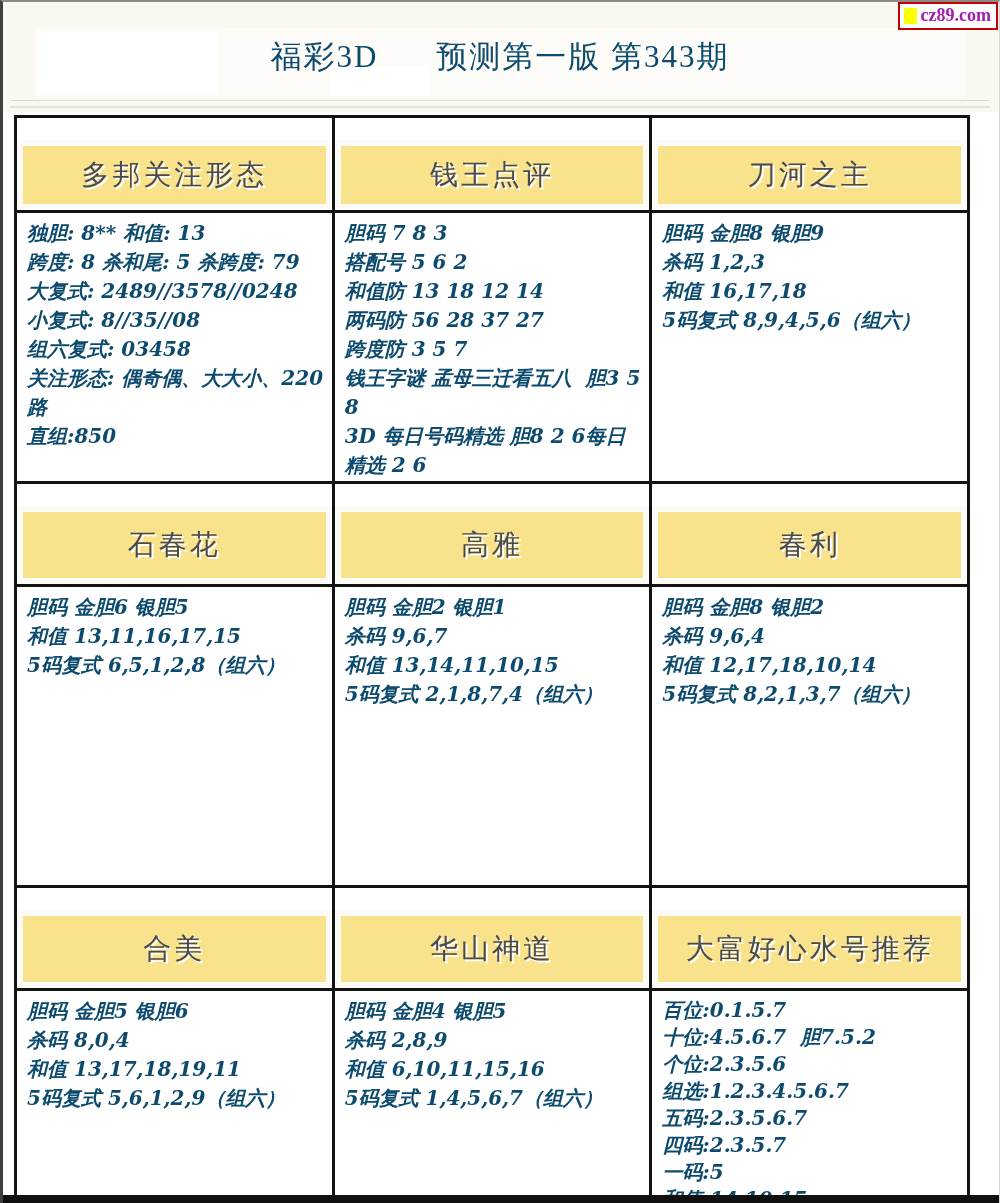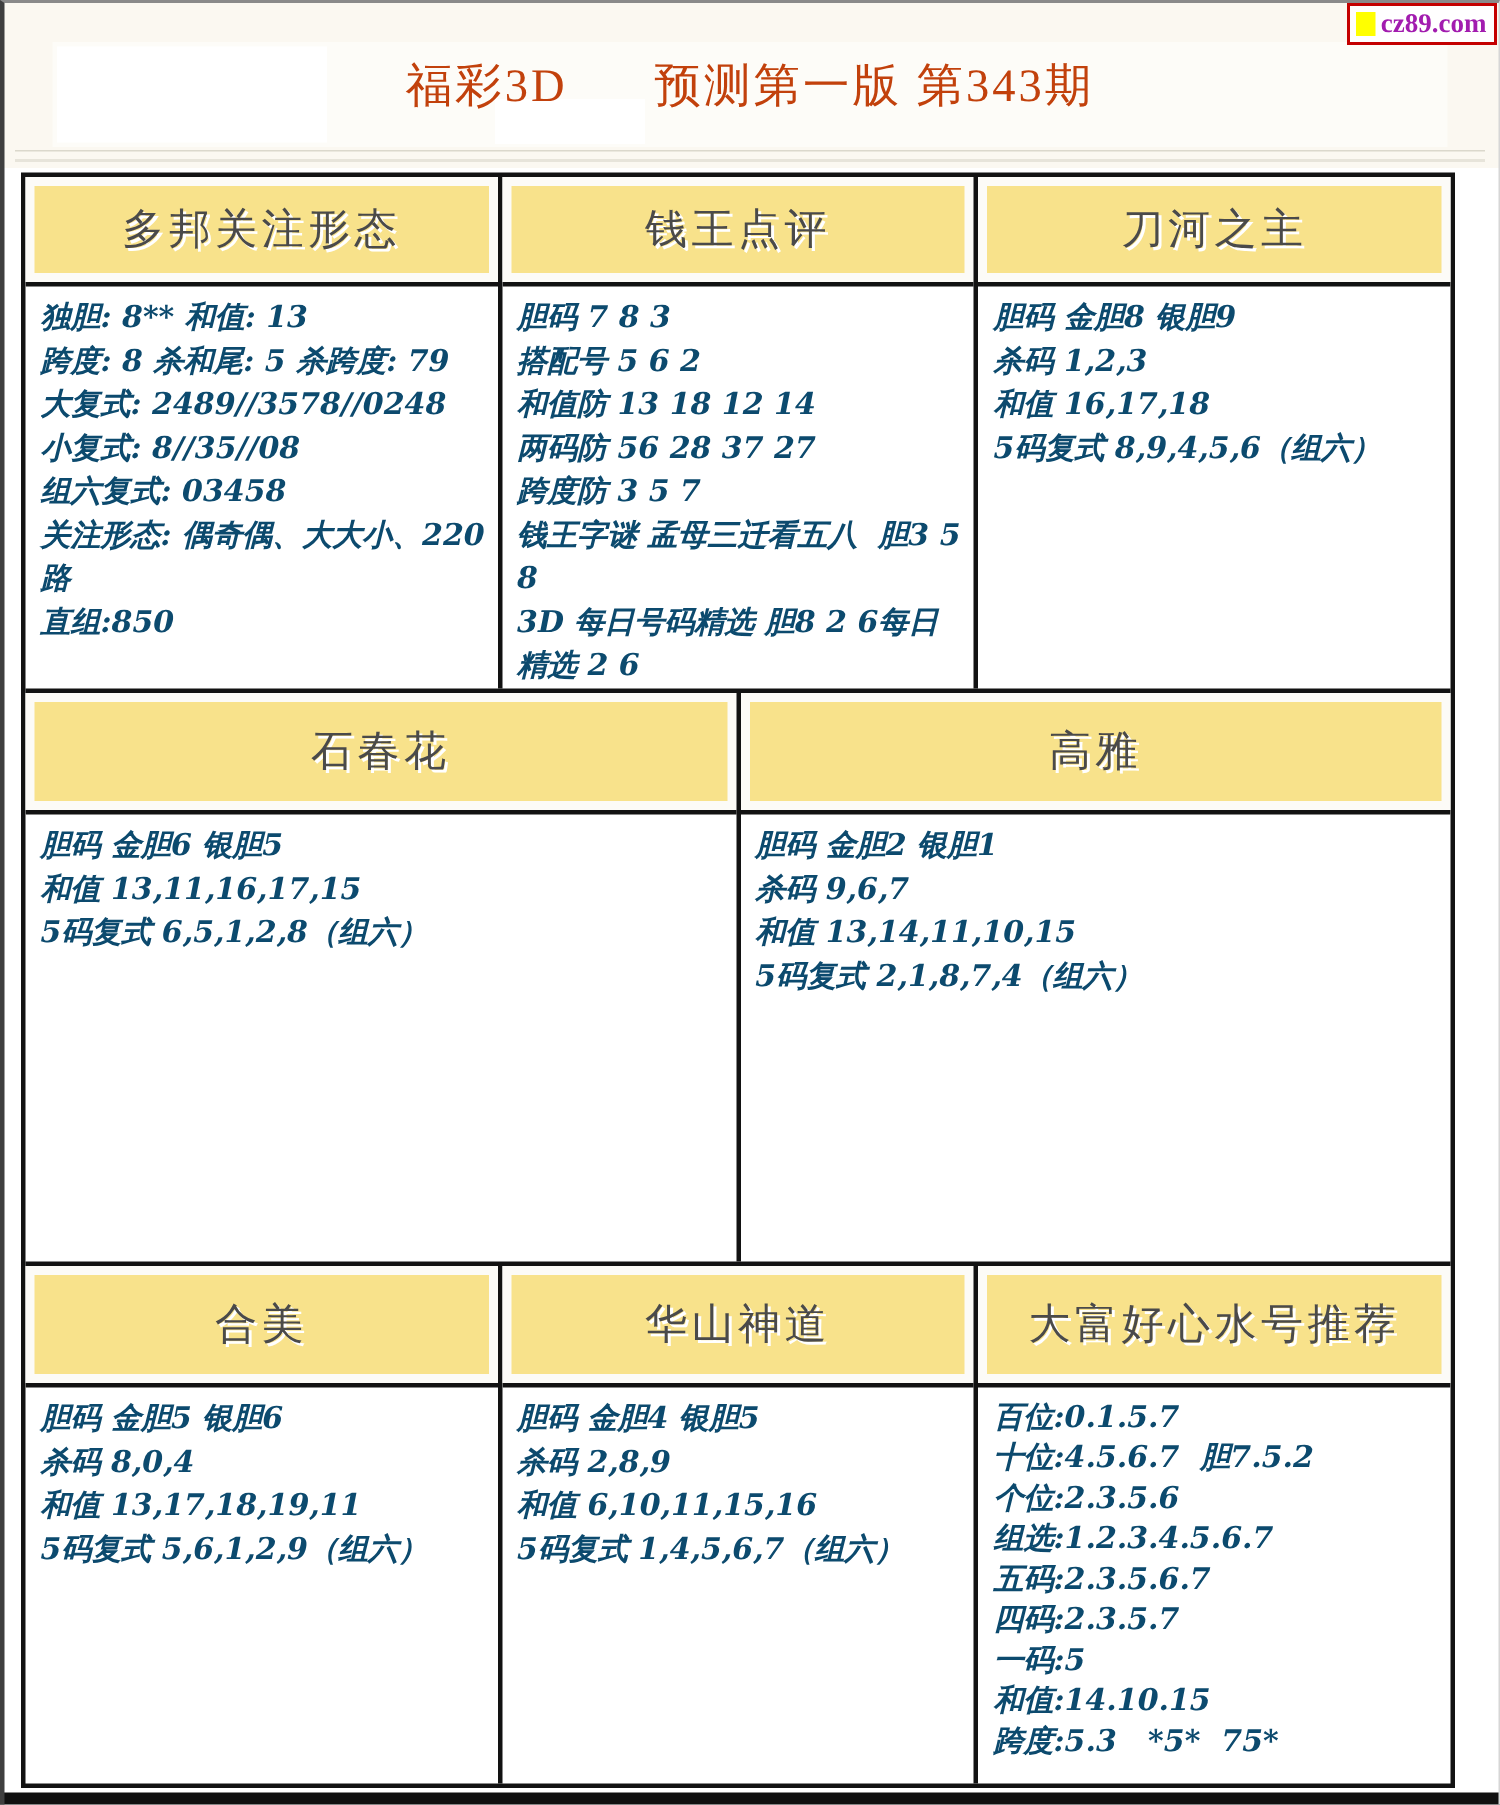--- a/index.html
+++ b/index.html
@@ -16,41 +16,41 @@
   .top-zone{position:absolute;left:0;top:0;width:100%;height:112px;background:#fbf8f1;}
   .sep-a{position:absolute;left:10px;right:10px;top:100px;height:1px;background:#dbd8cc;}
   .sep-b{position:absolute;left:10px;right:10px;top:106px;height:2px;background:#e7e4da;}
   .masthead{position:absolute;left:35px;top:28px;width:930px;height:70px;background:#fdfcf8;}
   .patch{position:absolute;background:#ffffff;}
   .patch-1{left:3px;top:3px;width:180px;height:64px;}
   .patch-2{left:295px;top:38px;width:100px;height:30px;}
   .page-title{
     position:absolute;left:0;top:8px;width:100%;text-align:center;
     font-family:"Liberation Serif","DejaVu Serif",serif;
-    font-size:31px;color:#c2410c;letter-spacing:2px;white-space:nowrap;
+    font-size:31px;color:#0c4a6e;letter-spacing:2px;white-space:nowrap;
   }
   .title-gap{display:inline-block;width:58px;}
 
   
   .logo{
     position:absolute;top:2px;right:2px;z-index:60;
     display:flex;align-items:center;gap:4px;
     background:#ffffff;border:2px solid #c40000;padding:1px 5px 2px 4px;
     font-family:"Liberation Serif","DejaVu Serif",serif;
     font-size:18px;font-weight:bold;color:#a21caf;text-decoration:none;
   }
   .logo-square{display:inline-block;width:13px;height:16px;background:#ffff00;}
 
   
   .board{position:absolute;left:14px;top:115px;width:950px;border:3px solid #121212;background:#ffffff;}
   .row{display:flex;}
   .row + .row{border-top:3px solid #121212;}
   .cell{flex:1 1 0;display:flex;flex-direction:column;min-width:0;}
   .cell + .cell{border-left:3px solid #121212;}
-  .head-wrap{background:#fcfbf7;padding:6px;border-bottom:3px solid #121212;}
+  .head-wrap{background:#fcfbf7;padding:6px;border-bottom:3px solid #121212;margin-top:22px;}
   .head{
     background:#f8e28b;display:flex;align-items:center;justify-content:center;
     font-family:"Liberation Serif","DejaVu Serif",serif;
     font-size:28px;color:#4a4a4a;letter-spacing:3px;
     text-shadow:2px 2px 0 #ffffff;
   }
   .r1 .head{height:58px;}
   .r2 .head{height:66px;}
   .r3 .head{height:66px;}
   .r1 .content{height:262px;}
@@ -145,20 +145,31 @@
       <div class="head-wrap">
           <div class="head">高雅</div>
         </div>
       <div class="content">
           <div class="line">胆码 金胆2 银胆1</div>
           <div class="line">杀码 9,6,7</div>
           <div class="line">和值 13,14,11,10,15</div>
           <div class="line">5码复式 2,1,8,7,4（组六）</div>
         </div>
     </div>
+    <div class="cell">
+      <div class="head-wrap">
+          <div class="head">春利</div>
+        </div>
+      <div class="content">
+          <div class="line">胆码 金胆8 银胆2</div>
+          <div class="line">杀码 9,6,4</div>
+          <div class="line">和值 12,17,18,10,14</div>
+          <div class="line">5码复式 8,2,1,3,7（组六）</div>
+        </div>
+    </div>
   </div>
 
   <div class="row r3">
     <div class="cell">
       <div class="head-wrap">
           <div class="head">合美</div>
         </div>
       <div class="content">
           <div class="line">胆码 金胆5 银胆6</div>
           <div class="line">杀码 8,0,4</div>

